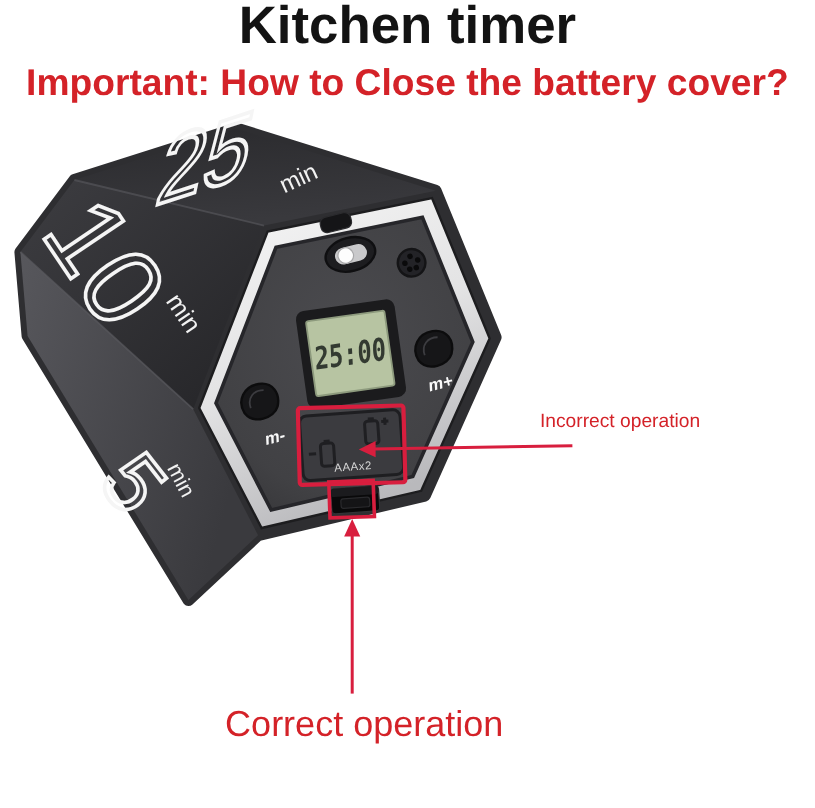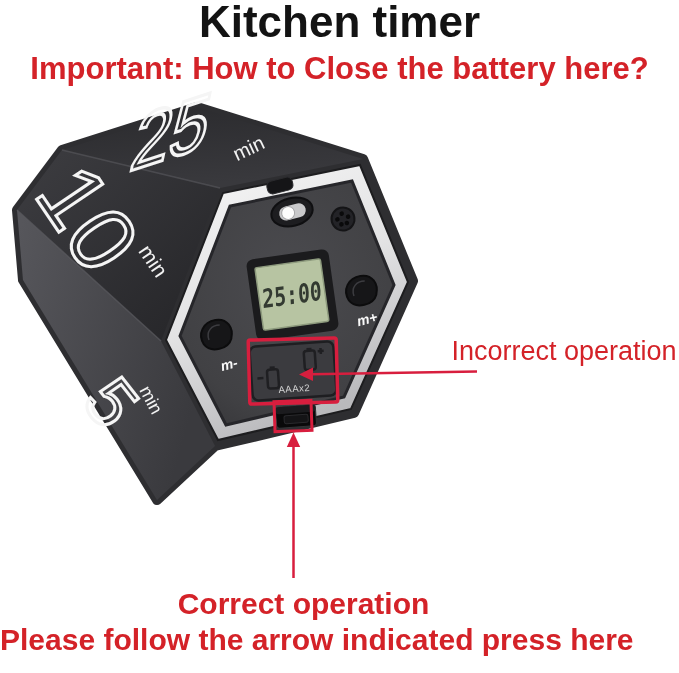--- a/index.html
+++ b/index.html
@@ -10,26 +10,26 @@
   #stage .txt{position:absolute;white-space:nowrap;}
   .title{
     top:-4px;left:0;width:679px;text-align:center;
     font-size:44px;line-height:52px;font-weight:700;color:#131313;letter-spacing:0px;
   }
   .subtitle{
     top:47px;left:0;width:679px;text-align:center;
     font-size:31px;line-height:44px;font-weight:700;color:#d42228;
   }
   .incorrect-note{
-    top:337px;left:450px;width:228px;text-align:center;
-    font-size:27px;line-height:29px;font-weight:400;color:#d42228;white-space:normal;
+    top:337px;left:450px;width:228px;
+    font-size:16px;line-height:29px;font-weight:400;color:#d42228;white-space:normal;
   }
   .correct-note{
     top:586px;left:0;width:607px;text-align:center;
-    font-size:30px;line-height:36px;font-weight:700;color:#d42228;white-space:normal;
+    font-size:30px;line-height:36px;font-weight:400;color:#d42228;white-space:normal;
   }
   svg{position:absolute;top:0;left:0;}
   .outline-digit{fill:none;stroke:#f5f5f5;stroke-width:3;}
   .solid-label{fill:#f2f2f2;}
 </style>
 </head>
 <body>
 
 <div id="stage">
 
@@ -168,24 +168,23 @@
       <line x1="311" y1="374.2" x2="477" y2="371.5" stroke="#d81e3e" stroke-width="2.5"></line>
       <polygon points="299,374.5 313,367.5 313,381" fill="#d81e3e"></polygon>
     </g>
     <g>
       <line x1="293.5" y1="443" x2="293.5" y2="578" stroke="#d81e3e" stroke-width="2.5"></line>
       <polygon points="293.5,432.5 286.8,447 300.2,447" fill="#d81e3e"></polygon>
     </g>
   </svg>
 
   <div class="txt title">Kitchen timer</div>
-  <div class="txt subtitle">Important: How to Close the battery here?</div>
+  <div class="txt subtitle">Important: How to Close the battery cover?</div>
 
   <div class="txt incorrect-note">
     <div>Incorrect operation</div>
   </div>
 
   <div class="txt correct-note">
     <div>Correct operation</div>
-    <div>Please follow the arrow indicated press here</div>
   </div>
 
 </div>
 
 </body></html>

